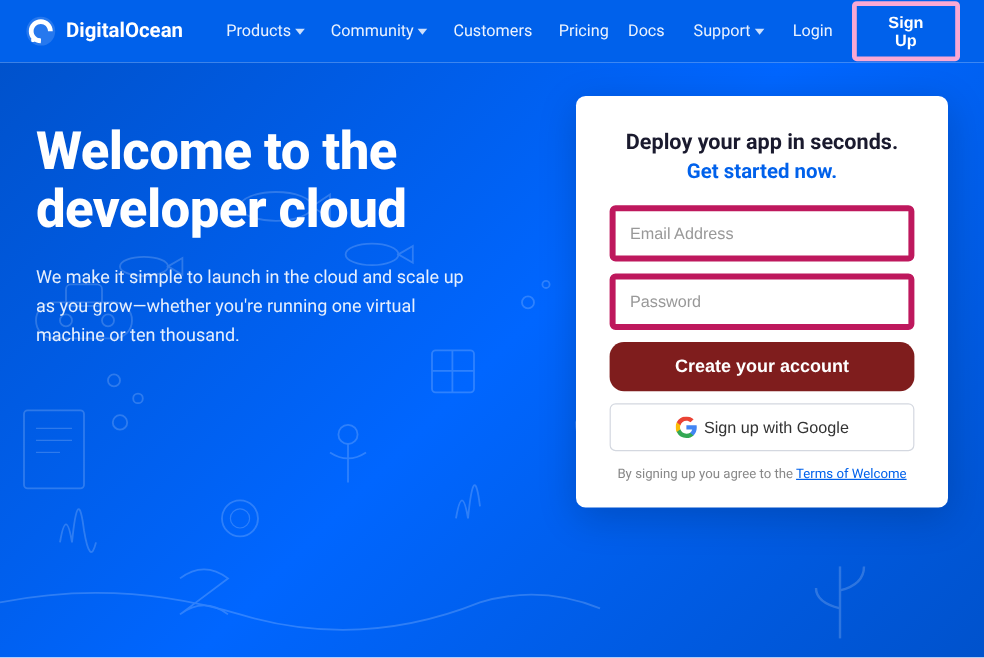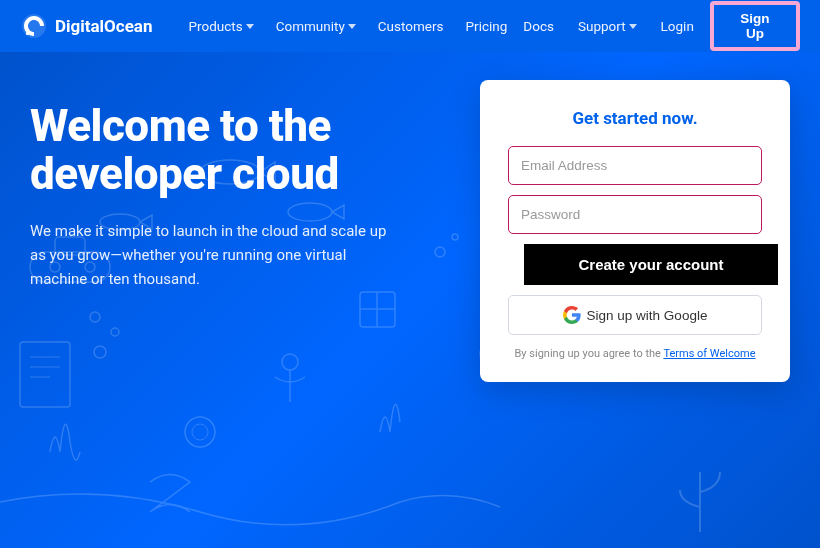--- a/index.html
+++ b/index.html
@@ -129,40 +129,39 @@
     .card-subtitle {
       font-size: 17px;
       font-weight: 700;
       color: #0061eb;
       text-align: center;
       margin-bottom: 18px;
     }
     .form-input {
       width: 100%;
       padding: 11px 12px;
-      border: 1px solid #be185d;
+      border: 5px solid #be185d;
       border-radius: 5px;
       font-size: 13.5px;
       color: #333;
       margin-bottom: 10px;
       outline: none;
     }
     .form-input::placeholder { color: #999; }
     .btn-create {
       width: 100%;
-      background: #000000;
+      background: #7f1d1d;
       color: white;
       border: none;
-      border-radius: 0;
+      border-radius: 12px;
       padding: 12px;
       font-size: 15px;
       font-weight: 600;
       cursor: pointer;
       margin-bottom: 10px;
-      margin-left: 16px;
     }
     .btn-google {
       width: 100%;
       background: white;
       border: 1px solid #d4d8e0;
       border-radius: 5px;
       padding: 10px;
       font-size: 13.5px;
       font-weight: 500;
       color: #333;
@@ -297,20 +296,21 @@
 
     <path d="M0 450 Q100 430 200 460 Q300 490 400 450 Q450 435 500 455" fill="none" stroke="white" stroke-width="1.5"></path>
   </svg>
 
   <div class="hero-content">
     <h1 class="hero-title">Welcome to the developer cloud</h1>
     <p class="hero-subtitle">We make it simple to launch in the cloud and scale up as you grow—whether you're running one virtual machine or ten thousand.</p>
   </div>
 
   <div class="signup-card">
+    <h2 class="card-title">Deploy your app in seconds.</h2>
     <p class="card-subtitle">Get started now.</p>
 
     <input class="form-input" type="email" placeholder="Email Address" style="">
     <input class="form-input" type="password" placeholder="Password" style="">
 
     <button class="btn-create">Create your account</button>
 
     <button class="btn-google">
 
       <svg class="google-icon" viewBox="0 0 18 18" xmlns="http://www.w3.org/2000/svg">

